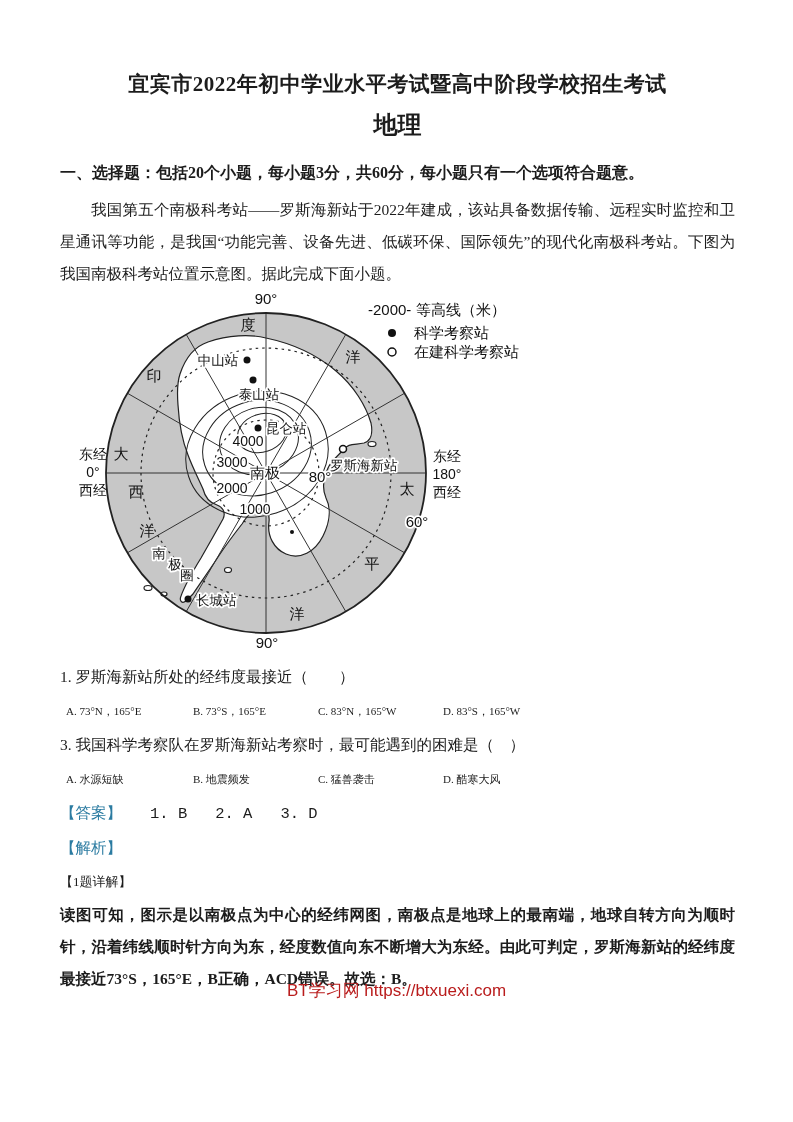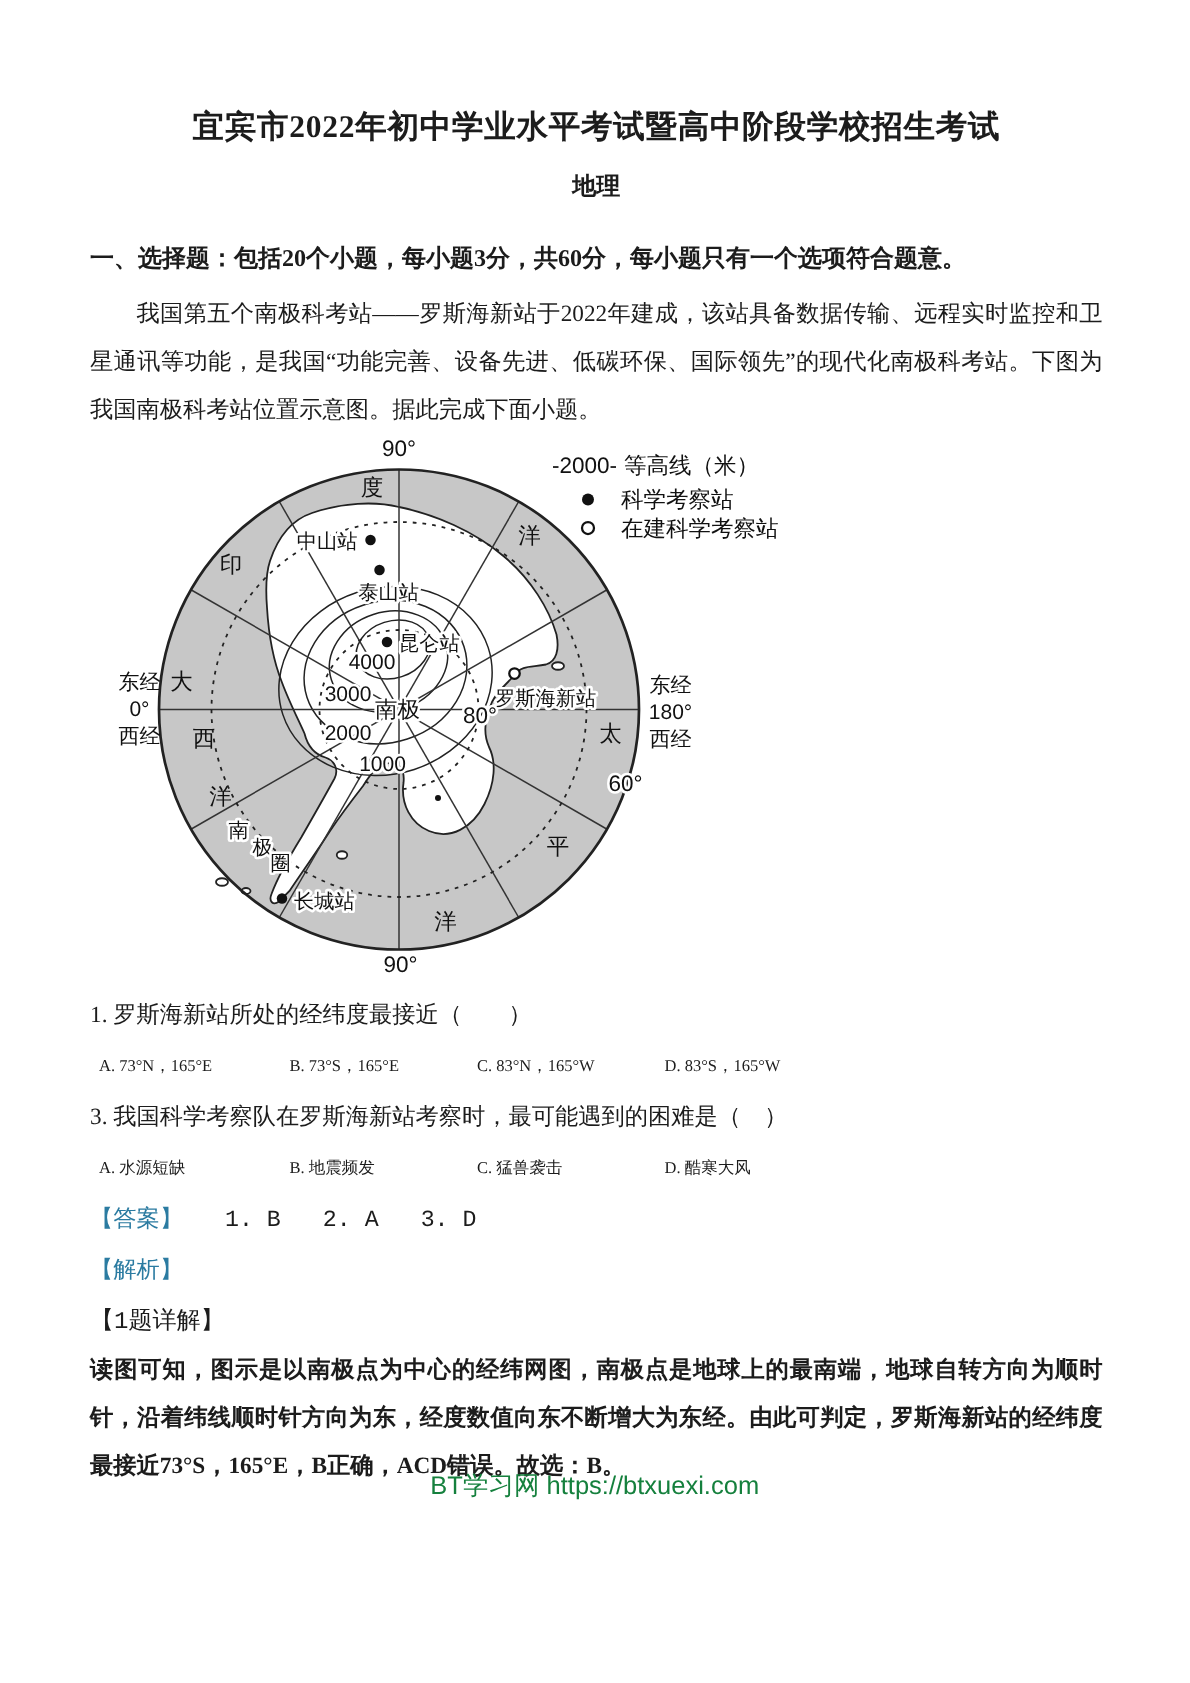--- a/index.html
+++ b/index.html
@@ -1,36 +1,36 @@
 <!DOCTYPE html>
 <html><head>
 <meta charset="utf-8">
 <style>
   html,body{margin:0;padding:0;background:#fff;}
   .page{position:relative;width:793px;height:1028px;background:#fff;overflow:hidden;
         font-family:"Liberation Serif", serif;color:#1c1c1c;}
   .content{padding:68px 58px 0 60px;}
   .page-title{margin:0;text-align:center;font-size:21px;font-weight:bold;line-height:32px;letter-spacing:.5px;}
-  .subject-title{margin:10px 0 6px;text-align:center;font-size:16px;font-weight:bold;line-height:30px;}
+  .subject-title{margin:10px 0 6px;text-align:center;font-size:24px;font-weight:bold;line-height:30px;}
   .section-header{margin:20px 0 0;font-weight:bold;font-size:16px;line-height:26px;}
   .intro{margin:8px 0 0;font-size:15.5px;line-height:32px;text-align:justify;text-indent:2em;}
   .map-figure{position:relative;margin:2px 0 0;width:470px;height:362px;}
   .questions{margin-top:6px;}
   .stem{font-size:15.5px;line-height:34px;}
   .options{display:grid;grid-template-columns:127px 125px 125px auto;padding-left:6px;
            font-size:11px;line-height:34px;}
   .answer-row{display:flex;align-items:baseline;font-size:15.5px;line-height:34px;}
   .accent{color:#2b7ba1;}
   .answer-row .item{margin-left:28px;font-family:Liberation Mono, monospace;}
   .answer-row .item:first-of-type{margin-left:8px;}
   .analysis-label{font-size:15.5px;line-height:34px;}
-  .detail-heading{font-size:16px;line-height:34px;font-family:Liberation Mono, monospace;}
+  .detail-heading{font-size:13px;line-height:34px;}
   .detail-text{margin:0;font-size:15.5px;line-height:32px;text-align:justify;font-weight:bold;}
   .footer{position:absolute;left:0;bottom:26px;width:100%;text-align:center;
-          font-family:"Liberation Sans", sans-serif;font-size:17px;color:#15803d;}
+          font-family:"Liberation Sans", sans-serif;font-size:17px;color:#b91c1c;}
   
   .mt{font-family:"Liberation Sans", sans-serif;fill:#111;font-size:15px;}
   .ms{font-family:"Liberation Sans", sans-serif;fill:#111;font-size:13.5px;}
   .mn{font-family:"Liberation Sans", sans-serif;fill:#111;font-size:14px;}
   .edge{font-family:"Liberation Sans", sans-serif;fill:#111;font-size:14px;}
   .halo{paint-order:stroke;stroke:#fff;stroke-width:3.5px;stroke-linejoin:round;}
   .coast{fill:#fff;stroke:#222;stroke-width:1.2;}
   .ring{fill:none;stroke:#222;stroke-width:1;}
   .grid{stroke:#333;stroke-width:1;}
   .dash{fill:none;stroke:#222;stroke-width:1.2;stroke-dasharray:2.5 4;}

